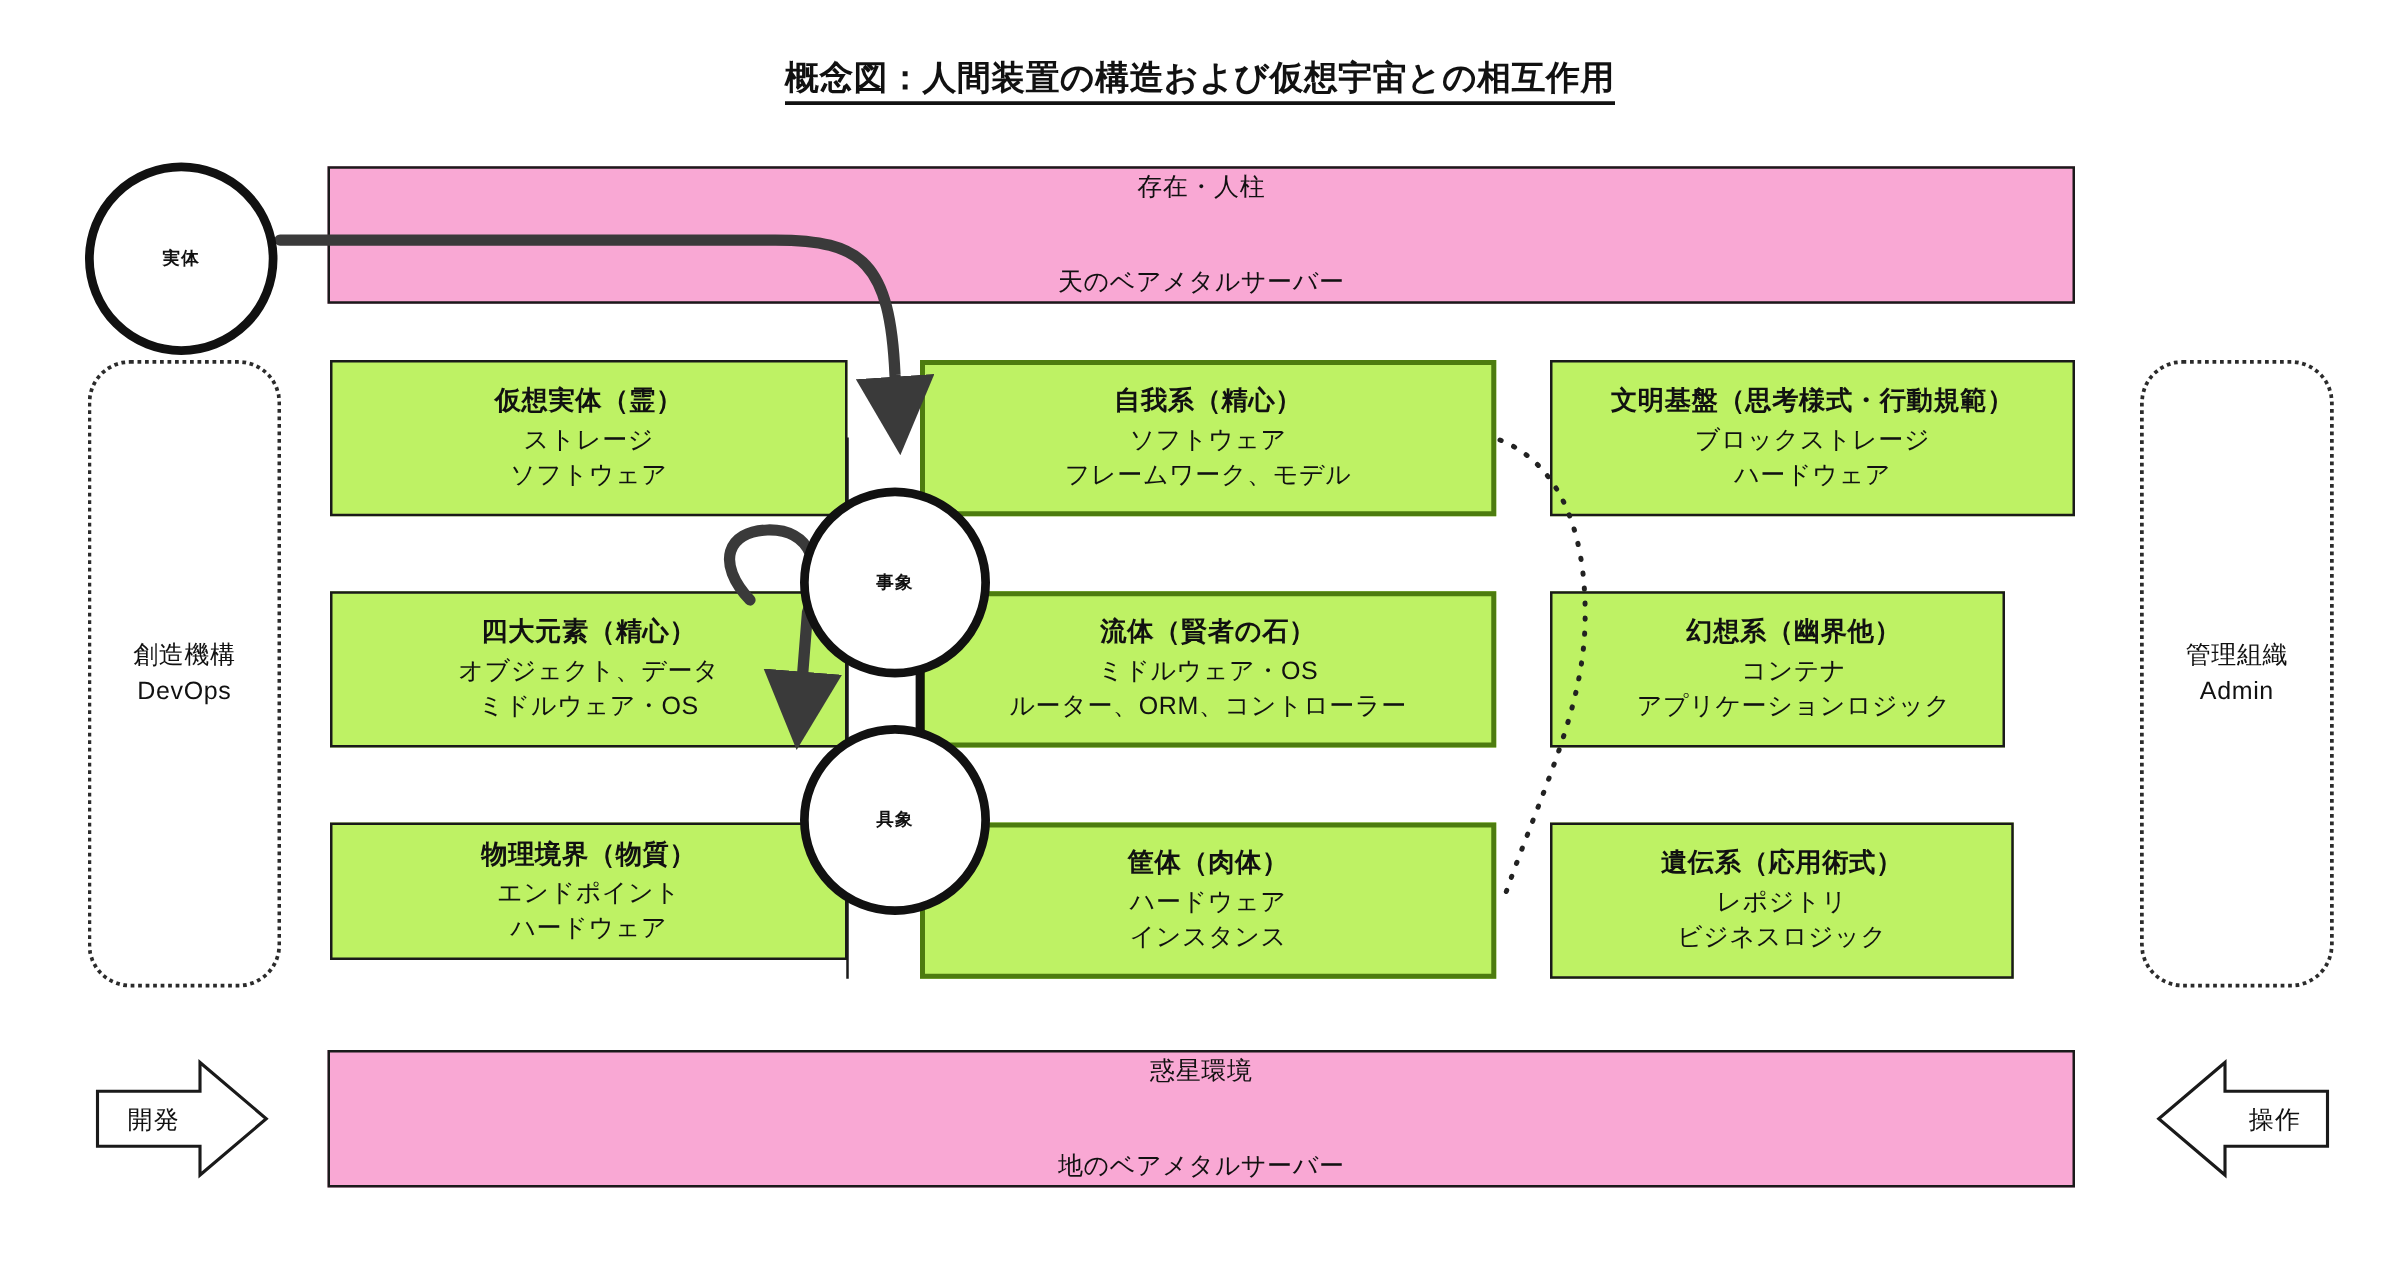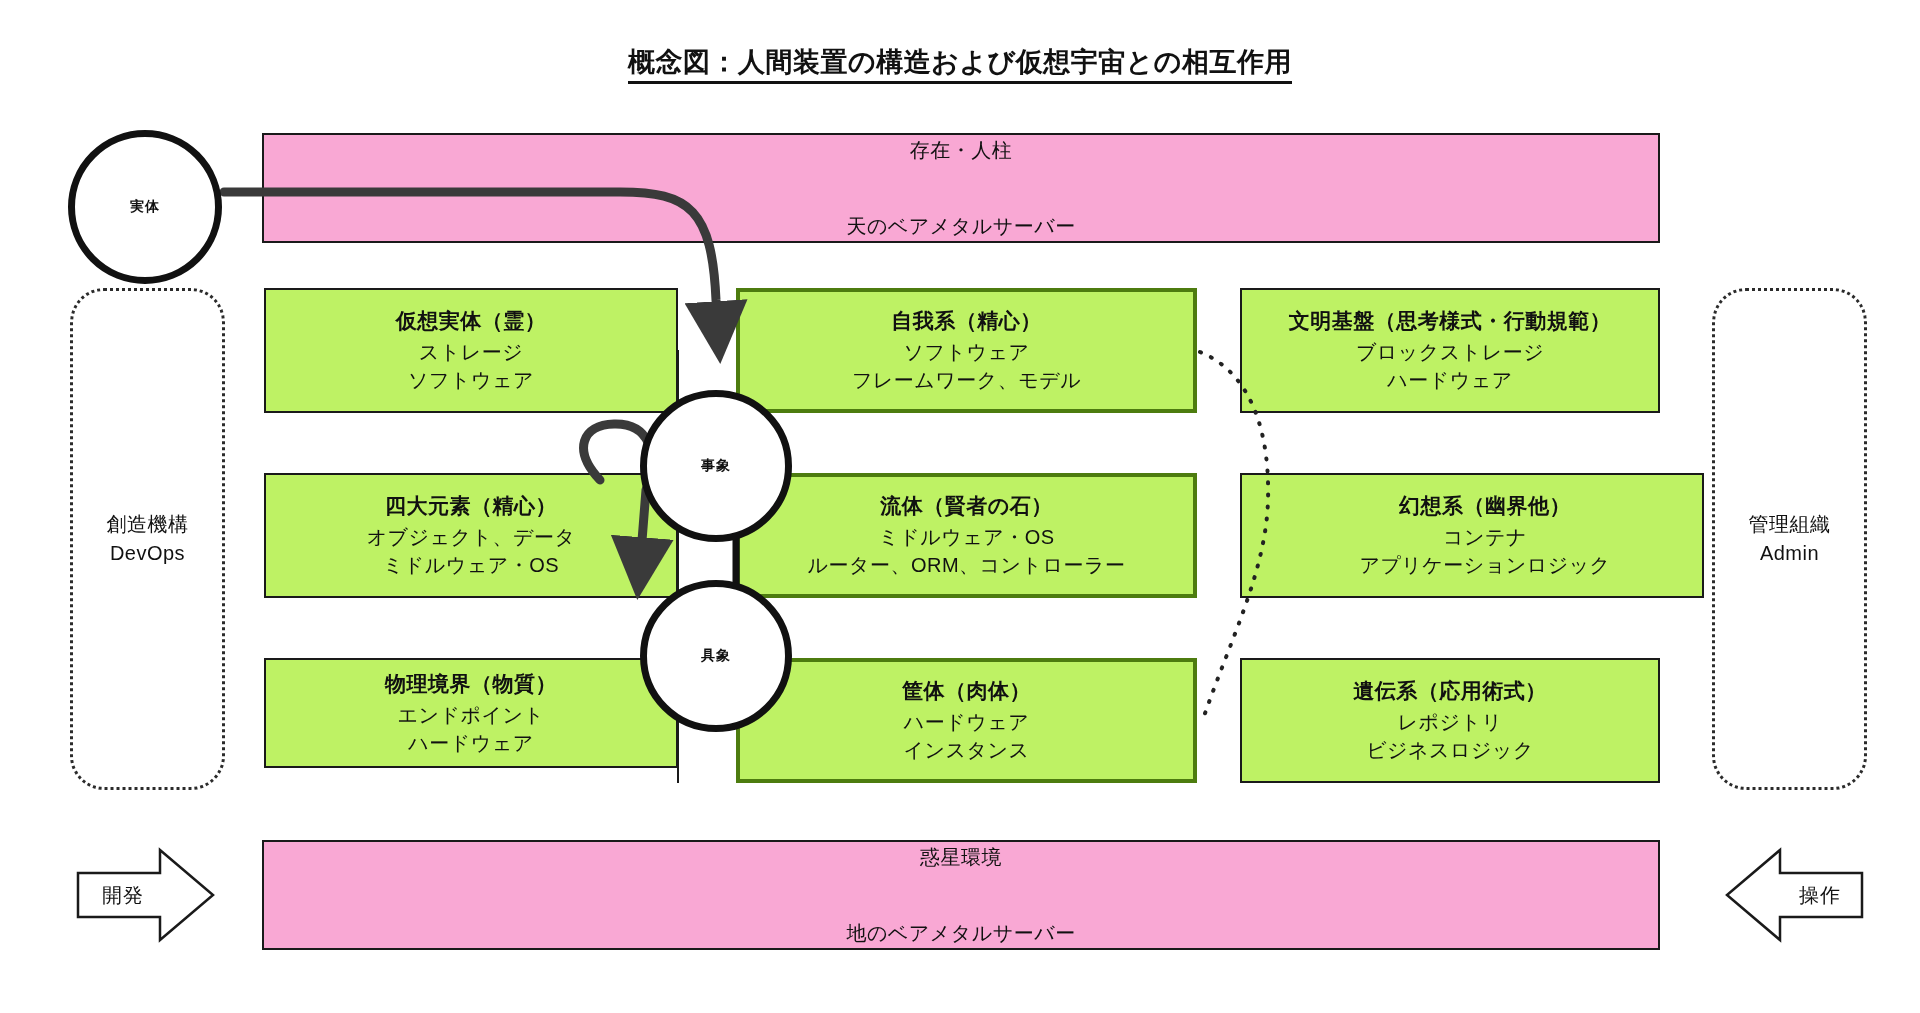--- a/index.html
+++ b/index.html
@@ -140,27 +140,27 @@
     <div class="ln">ハードウェア</div>
     <div class="ln">インスタンス</div>
   </div>
 
   <div class="box thin" style="left:1240px;top:288px;width:420px;height:125px;">
     <div class="hd">文明基盤（思考様式・行動規範）</div>
     <div class="ln">ブロックストレージ</div>
     <div class="ln">ハードウェア</div>
   </div>
 
-  <div class="box thin" style="left:1240px;top:473px;width:464px;height:125px;padding-left:26px;">
+  <div class="box thin" style="left:1240px;top:473px;width:364px;height:125px;padding-left:26px;">
     <div class="hd">幻想系（幽界他）</div>
     <div class="ln">コンテナ</div>
     <div class="ln">アプリケーションロジック</div>
   </div>
 
-  <div class="box thin" style="left:1240px;top:658px;width:420px;height:125px;">
+  <div class="box thin" style="left:1240px;top:658px;width:371px;height:125px;">
     <div class="hd">遺伝系（応用術式）</div>
     <div class="ln">レポジトリ</div>
     <div class="ln">ビジネスロジック</div>
   </div>
 
   <div class="bar" style="left:262px;top:840px;width:1398px;height:110px;">
     <div class="ln">惑星環境</div>
     <div class="ln">地のベアメタルサーバー</div>
   </div>
 

